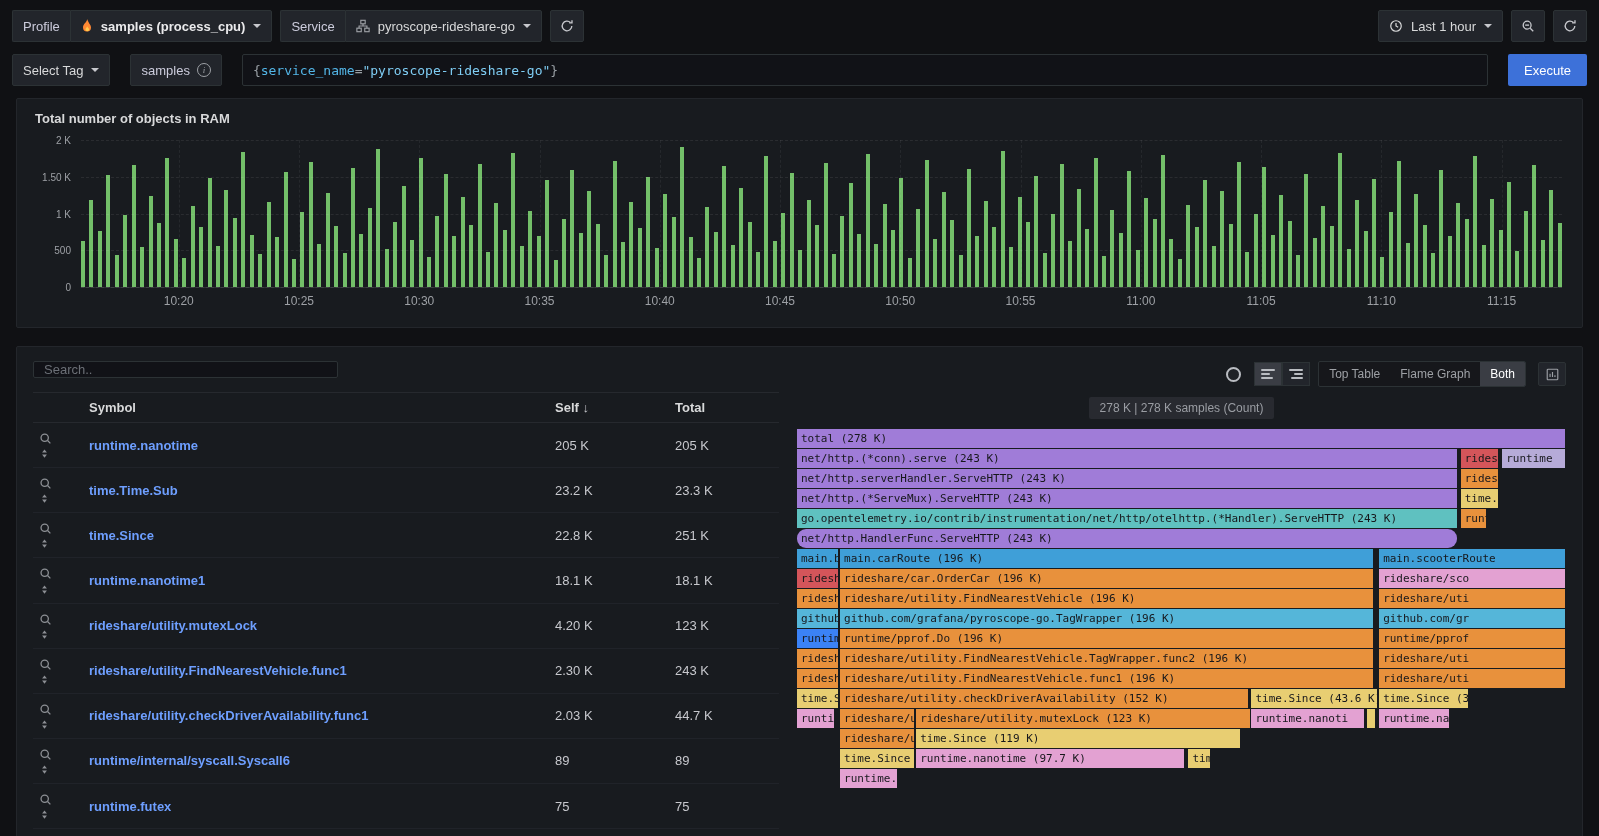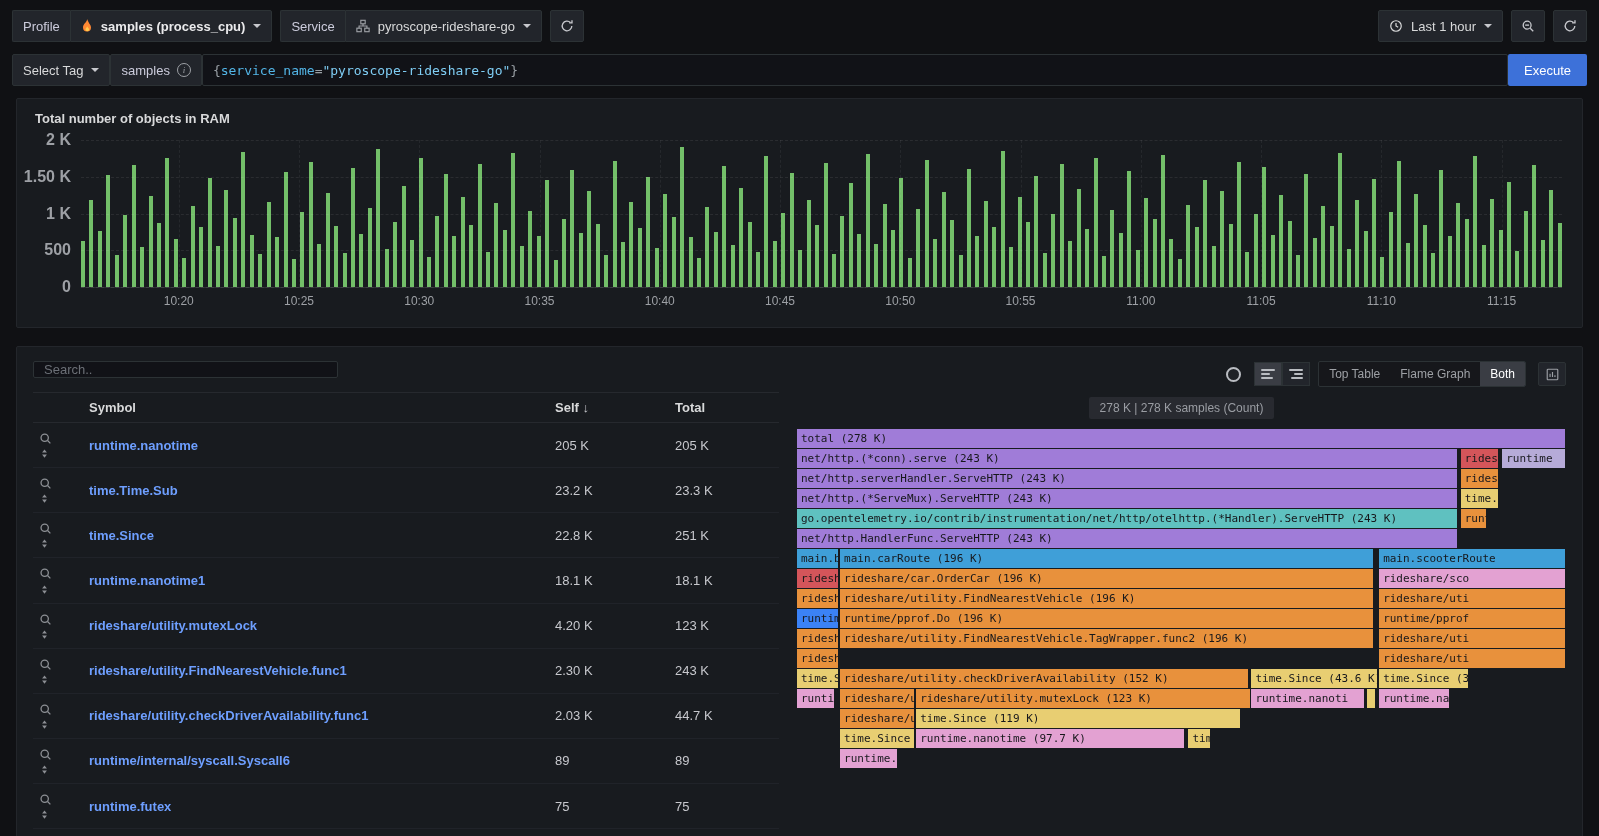--- a/index.html
+++ b/index.html
@@ -23,21 +23,21 @@
   }
   .dd.standalone { border-radius:2px; }
   .caret { width:0; height:0; border-left:4px solid transparent; border-right:4px solid transparent; border-top:4px solid #c7c8cd; }
   .iconbtn {
     width:34px; height:32px; display:flex; align-items:center; justify-content:center;
     background:#22252b; border:1px solid #2c3235; border-radius:2px; color:#c7c8cd; cursor:pointer;
   }
   .spacer { flex:1; }
   .bold { font-weight:700; color:#eaeaec; }
   
-  .querybar { display:flex; align-items:center; gap:0; padding:6px 12px 12px; }
+  .querybar { display:flex; align-items:center; gap:20px; padding:6px 12px 12px; }
   .chip { background:#22252b; border:1px solid #2c3235; border-radius:2px; height:32px; display:flex; align-items:center; gap:7px; padding:0 10px; }
   .info-i {
     width:14px; height:14px; border:1px solid #9da0a5; border-radius:50%; color:#9da0a5;
     font-size:9px; display:flex; align-items:center; justify-content:center; font-family:"Liberation Serif", serif; font-style:italic;
   }
   .query-input {
     flex:1; background:#111217; border:1px solid #2c3235; border-radius:2px; height:32px;
     display:flex; align-items:center; padding:0 10px; gap:0;
     font-family:"DejaVu Sans Mono", monospace; font-size:13px; cursor:text;
   }
@@ -46,21 +46,21 @@
   .q-eq { color:#9aa0a6; }
   .q-val { color:#7fcdf4; }
   .execute { background:#3d71d9; color:#fff; border:none; border-radius:2px; padding:0 16px; height:32px; font-size:13px; cursor:pointer; font-family:inherit; }
   
   .panel { background:#181b1f; border:1px solid #23262b; border-radius:2px; margin:0 16px; }
   .chart-panel { height:230px; margin-bottom:18px; }
   .panel-title { padding:12px 18px 4px; font-weight:700; font-size:13px; color:#d8d9da; }
   .chart-wrap { position:relative; margin:10px 20px 0 64px; height:148px; border-bottom:1px solid rgba(255,255,255,0.10); }
   .gridline-h { position:absolute; left:0; right:0; border-top:1px dashed rgba(255,255,255,0.08); }
   .gridline-v { position:absolute; top:0; bottom:0; border-left:1px dashed rgba(255,255,255,0.06); }
-  .ylab { position:absolute; right:calc(100% + 10px); transform:translateY(-50%); color:#9da0a5; font-size:16px; white-space:nowrap;font-weight:bold; }
+  .ylab { position:absolute; right:calc(100% + 10px); transform:translateY(-50%); color:#9da0a5; font-size:10px; white-space:nowrap; }
   .bars { position:absolute; inset:0; display:flex; align-items:flex-end; justify-content:space-between; }
   .bar { flex:0 0 4px; background:#73bf69; }
   .xlabs { position:relative; margin:6px 20px 0 64px; height:18px; }
   .xlab { position:absolute; transform:translateX(-50%); color:#9da0a5; font-size:12px; }
   
   .bottom-panel { height:500px; padding:14px 16px; display:flex; gap:18px; }
   .left-col { width:746px; flex:none; display:flex; flex-direction:column; }
   .search {
     width:305px; height:30px; background:#111217; border:1px solid #2c3235; border-radius:2px;
     color:#ccccdc; padding:0 10px; font-size:13px; margin-bottom:14px; font-family:inherit; outline:none;
@@ -621,49 +621,55 @@
         </div>
         <div class="frow">
           <div class="fblk" title="net/http.(*ServeMux).ServeHTTP (243 K)" style="left: 0%; width: calc(86% - 1px); background: rgb(160, 124, 216);">net/http.(*ServeMux).ServeHTTP (243 K)</div>
           <div class="fblk" title="time.S" style="left: 86.3%; width: calc(5% - 1px); background: rgb(232, 206, 114);">time.S</div>
         </div>
         <div class="frow">
           <div class="fblk" title="go.opentelemetry.io/contrib/instrumentation/net/http/otelhttp.(*Handler).ServeHTTP (243 K)" style="left: 0%; width: calc(86% - 1px); background: rgb(95, 193, 192);">go.opentelemetry.io/contrib/instrumentation/net/http/otelhttp.(*Handler).ServeHTTP (243 K)</div>
           <div class="fblk" title="runti" style="left: 86.3%; width: calc(3.4% - 1px); background: rgb(232, 145, 60);">runti</div>
         </div>
         <div class="frow">
-          <div class="fblk" title="net/http.HandlerFunc.ServeHTTP (243 K)" style="left: 0%; width: calc(86% - 1px); background: rgb(160, 124, 216);">net/http.HandlerFunc.ServeHTTP (243 K)</div>
+          <div class="fblk" title="net/http.HandlerFunc.ServeHTTP (243 K)" style="left: 0%; width: calc(86% - 1px); background: rgb(160, 124, 216); border-radius: 9px;">net/http.HandlerFunc.ServeHTTP (243 K)</div>
         </div>
         <div class="frow">
           <div class="fblk" title="main.b" style="left: 0%; width: calc(5.4% - 1px); background: rgb(63, 159, 216);">main.b</div>
           <div class="fblk" title="main.carRoute (196 K)" style="left: 5.6%; width: calc(69.4% - 1px); background: rgb(63, 159, 216);">main.carRoute (196 K)</div>
           <div class="fblk" title="main.scooterRoute" style="left: 75.7%; width: calc(24.3% - 1px); background: rgb(63, 159, 216);">main.scooterRoute</div>
         </div>
         <div class="frow">
           <div class="fblk" title="ridesh" style="left: 0%; width: calc(5.4% - 1px); background: rgb(212, 85, 90);">ridesh</div>
           <div class="fblk" title="rideshare/car.OrderCar (196 K)" style="left: 5.6%; width: calc(69.4% - 1px); background: rgb(232, 145, 60);">rideshare/car.OrderCar (196 K)</div>
           <div class="fblk" title="rideshare/sco" style="left: 75.7%; width: calc(24.3% - 1px); background: rgb(227, 161, 210);">rideshare/sco</div>
         </div>
         <div class="frow">
           <div class="fblk" title="ridesh" style="left: 0%; width: calc(5.4% - 1px); background: rgb(232, 145, 60);">ridesh</div>
           <div class="fblk" title="rideshare/utility.FindNearestVehicle (196 K)" style="left: 5.6%; width: calc(69.4% - 1px); background: rgb(232, 145, 60);">rideshare/utility.FindNearestVehicle (196 K)</div>
           <div class="fblk" title="rideshare/uti" style="left: 75.7%; width: calc(24.3% - 1px); background: rgb(232, 145, 60);">rideshare/uti</div>
         </div>
         <div class="frow">
+          <div class="fblk" title="github" style="left: 0%; width: calc(5.4% - 1px); background: rgb(85, 182, 217);">github</div>
+          <div class="fblk" title="github.com/grafana/pyroscope-go.TagWrapper (196 K)" style="left: 5.6%; width: calc(69.4% - 1px); background: rgb(85, 182, 217);">github.com/grafana/pyroscope-go.TagWrapper (196 K)</div>
+          <div class="fblk" title="github.com/gr" style="left: 75.7%; width: calc(24.3% - 1px); background: rgb(85, 182, 217);">github.com/gr</div>
+        </div>
+        <div class="frow">
           <div class="fblk" title="runtim" style="left: 0%; width: calc(5.4% - 1px); background: #3b82f6;">runtim</div>
           <div class="fblk" title="runtime/pprof.Do (196 K)" style="left: 5.6%; width: calc(69.4% - 1px); background: rgb(232, 145, 60);">runtime/pprof.Do (196 K)</div>
           <div class="fblk" title="runtime/pprof" style="left: 75.7%; width: calc(24.3% - 1px); background: rgb(232, 145, 60);">runtime/pprof</div>
         </div>
         <div class="frow">
           <div class="fblk" title="ridesh" style="left: 0%; width: calc(5.4% - 1px); background: rgb(232, 145, 60);">ridesh</div>
           <div class="fblk" title="rideshare/utility.FindNearestVehicle.TagWrapper.func2 (196 K)" style="left: 5.6%; width: calc(69.4% - 1px); background: rgb(232, 145, 60);">rideshare/utility.FindNearestVehicle.TagWrapper.func2 (196 K)</div>
           <div class="fblk" title="rideshare/uti" style="left: 75.7%; width: calc(24.3% - 1px); background: rgb(232, 145, 60);">rideshare/uti</div>
         </div>
         <div class="frow">
           <div class="fblk" title="ridesh" style="left: 0%; width: calc(5.4% - 1px); background: rgb(232, 145, 60);">ridesh</div>
+          <div class="fblk" title="rideshare/utility.FindNearestVehicle.func1 (196 K)" style="left: 5.6%; width: calc(69.4% - 1px); background: rgb(232, 145, 60);">rideshare/utility.FindNearestVehicle.func1 (196 K)</div>
           <div class="fblk" title="rideshare/uti" style="left: 75.7%; width: calc(24.3% - 1px); background: rgb(232, 145, 60);">rideshare/uti</div>
         </div>
         <div class="frow">
           <div class="fblk" title="time.S" style="left: 0%; width: calc(5.4% - 1px); background: rgb(232, 206, 114);">time.S</div>
           <div class="fblk" title="rideshare/utility.checkDriverAvailability (152 K)" style="left: 5.6%; width: calc(53.2% - 1px); background: rgb(232, 145, 60);">rideshare/utility.checkDriverAvailability (152 K)</div>
           <div class="fblk" title="time.Since (43.6 K)" style="left: 59.1%; width: calc(16.5% - 1px); background: rgb(232, 206, 114);">time.Since (43.6 K)</div>
           <div class="fblk" title="time.Since (1" style="left: 75.7%; width: calc(11.7% - 1px); background: rgb(232, 206, 114);">time.Since (3</div>
         </div>
         <div class="frow">
           <div class="fblk" title="runti" style="left: 0%; width: calc(4.9% - 1px); background: rgb(227, 161, 210);">runti</div>

